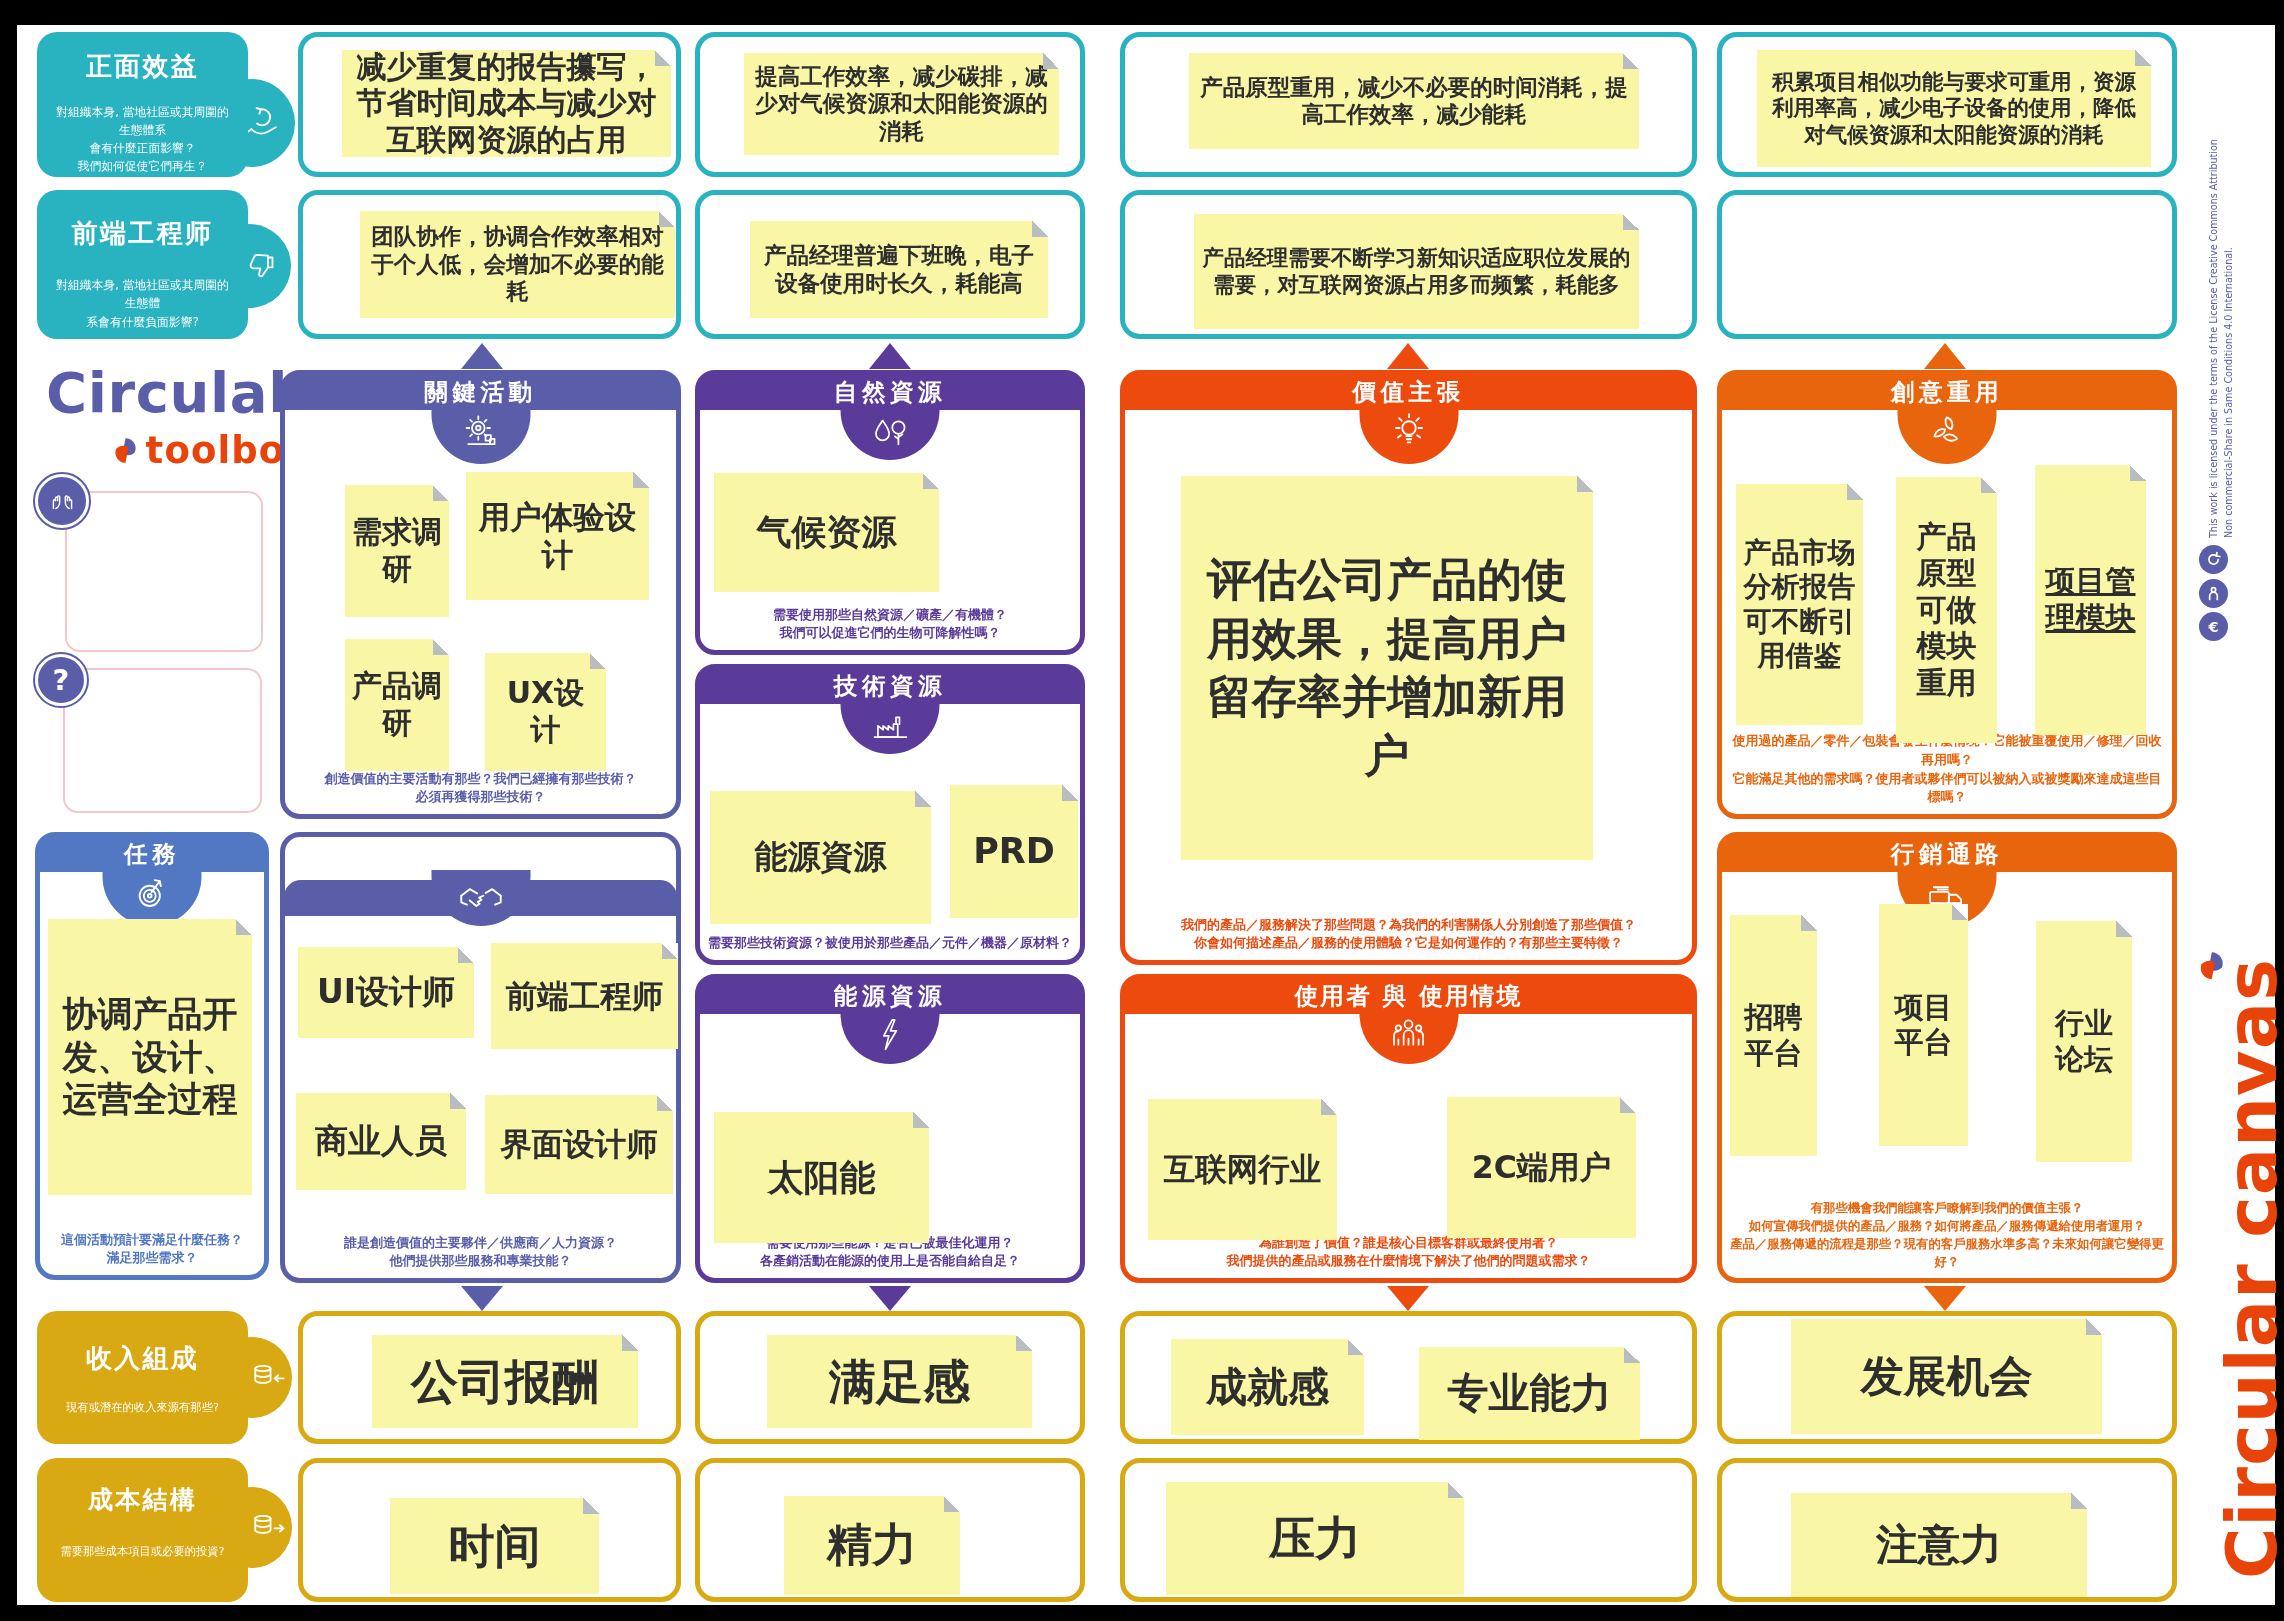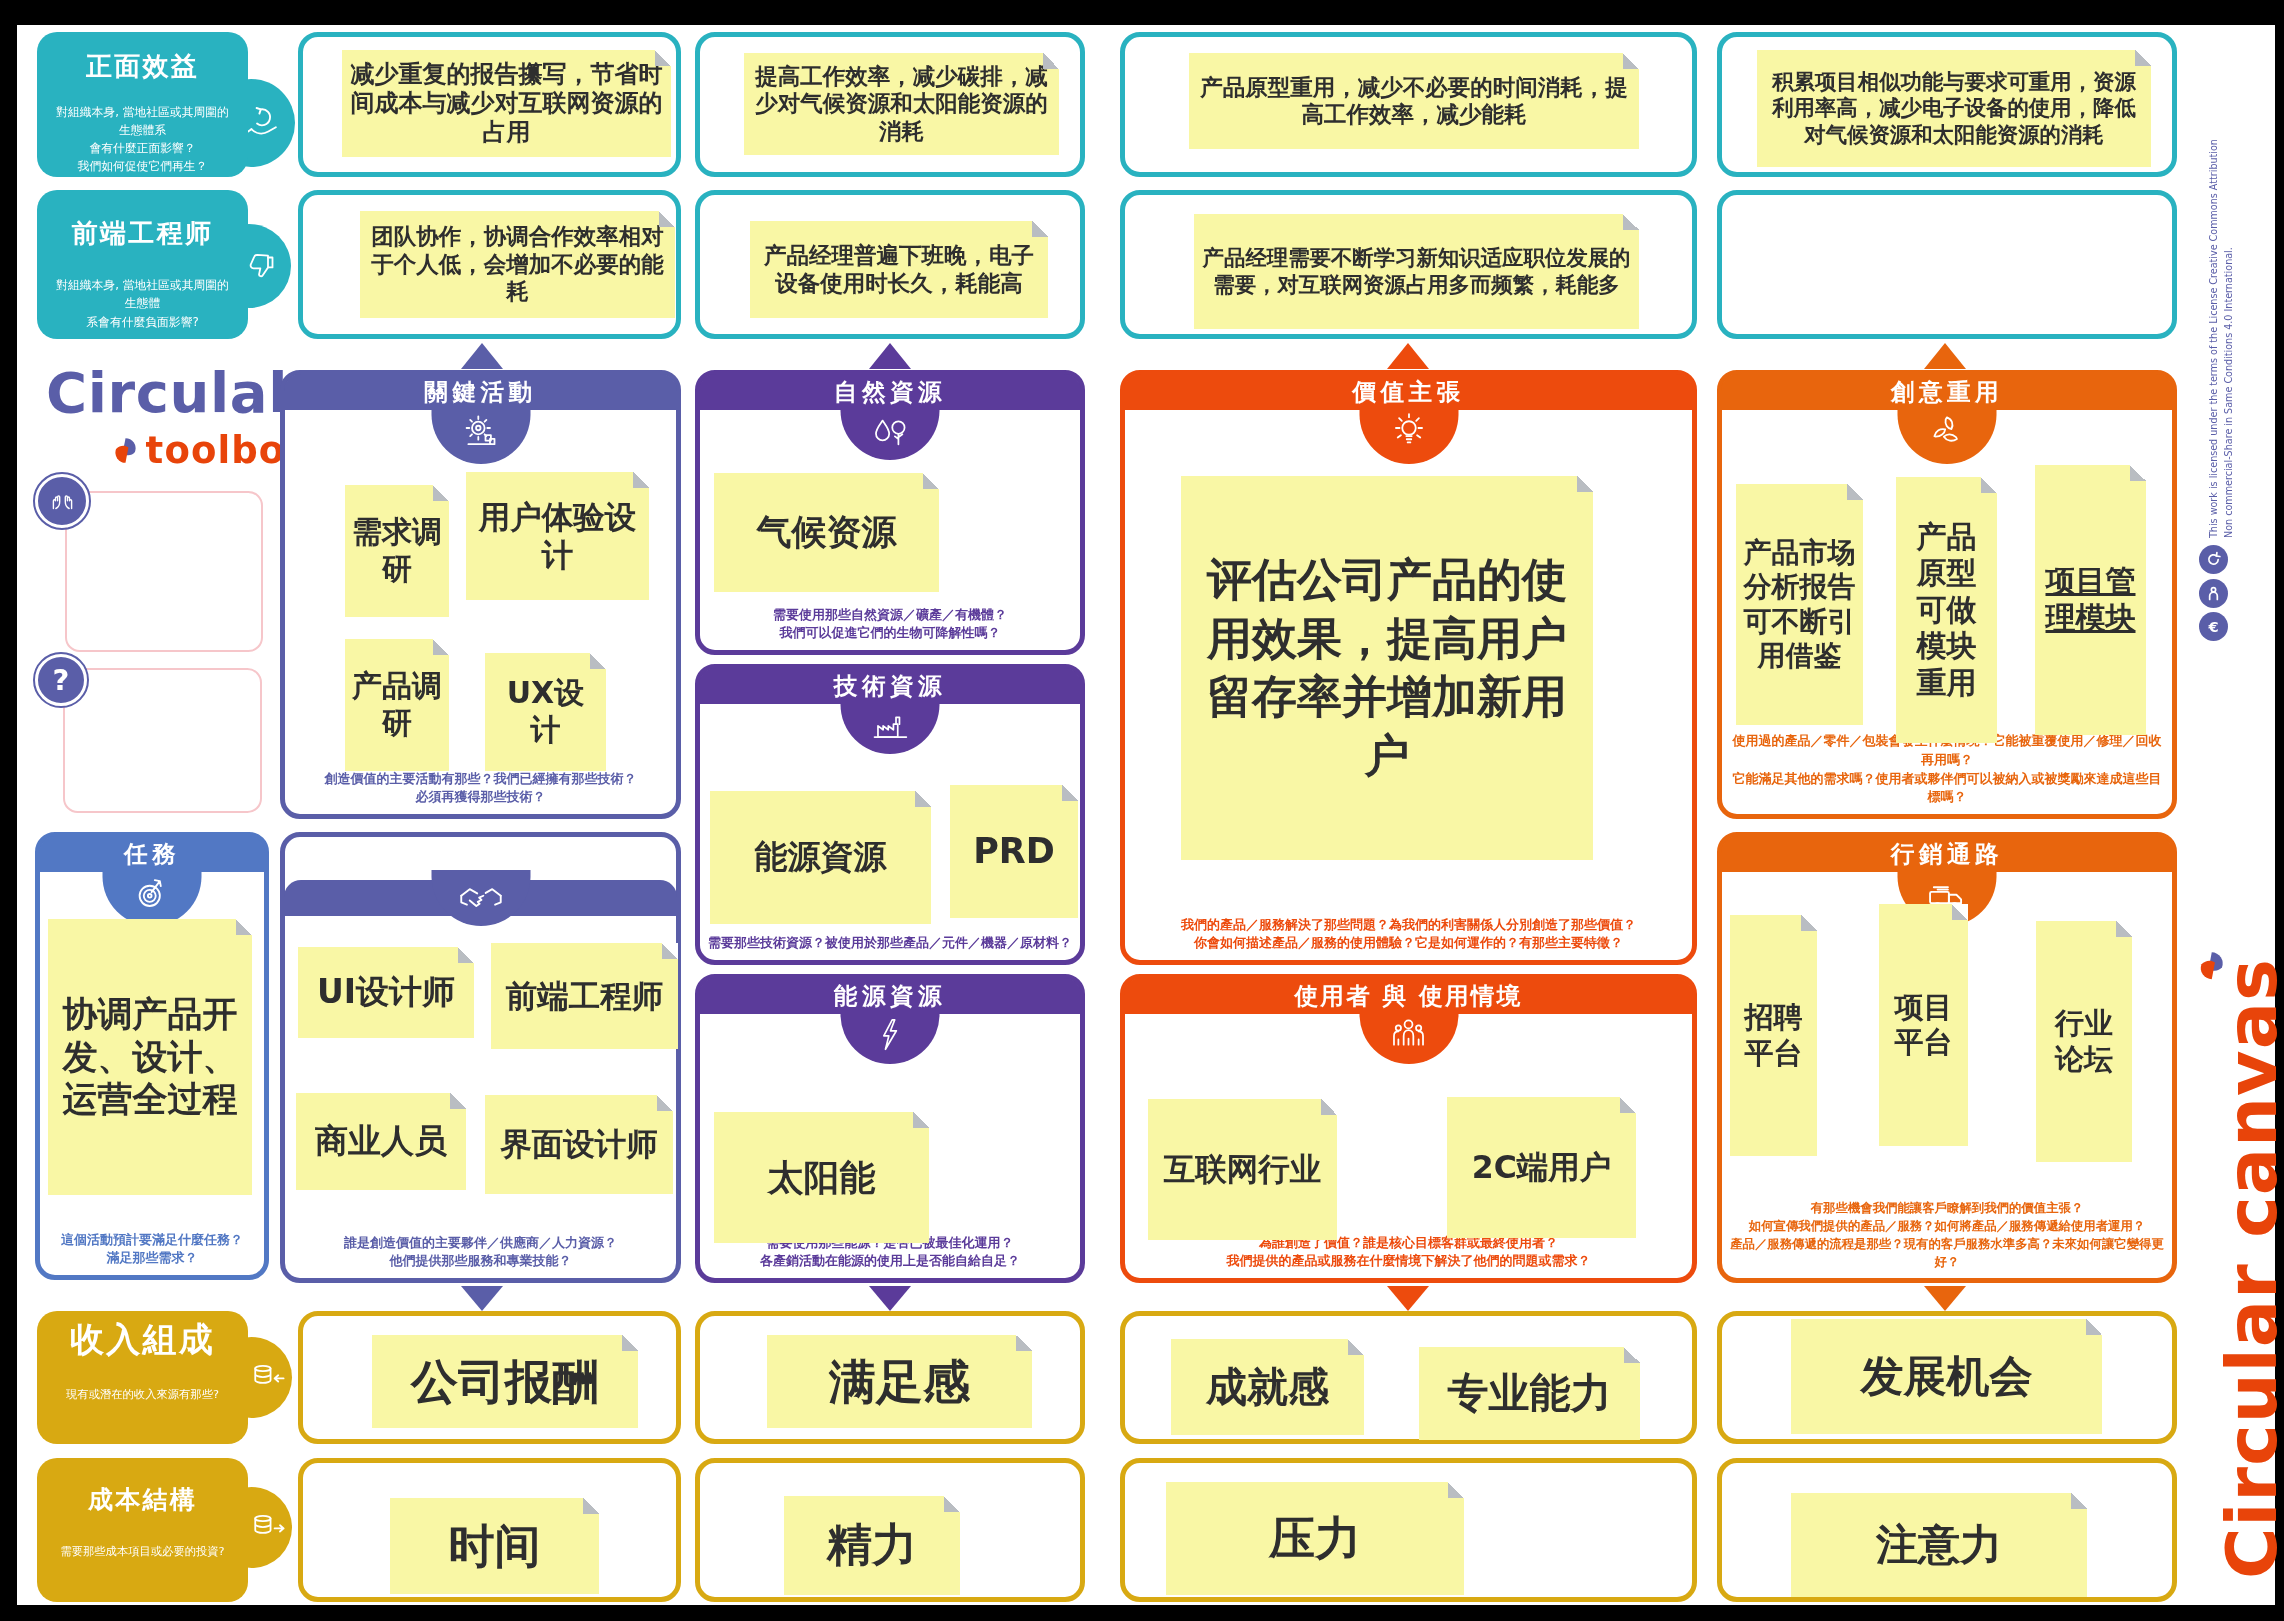--- a/index.html
+++ b/index.html
@@ -114,21 +114,21 @@
             <circle cx="44" cy="54" r="4"></circle>
           <path d="M66 22L48 46M66 22l2 11M66 22l-11-2"></path>
         </svg>
       </span>
     </div>
     <div class="prompt" style="color: rgb(82, 120, 196); white-space: pre-line;">這個活動預計要滿足什麼任務？
 滿足那些需求？</div>
   </div>
 
   <div class="abs sideblk" style="left:37px;top:1311px;width:211px;height:133px;background:#d8a912;">
-    <div class="t" style="font-size:34px;margin-top:6px;">收入組成</div>
+    <div class="t" style="font-size:26px;margin-top:30px;">收入組成</div>
     <div class="q" style="font-size: 11.3px; margin-top: 22.5px; white-space: pre-line;">現有或潛在的收入來源有那些?</div>
   </div>
   <div class="abs bump" style="left:211px;top:1337px;width:81px;height:81px;background:#d8a912;">
     <span>
       <svg width="45" height="45" viewBox="0 0 100 100" fill="none" stroke="#fff" stroke-width="4" stroke-linecap="round" stroke-linejoin="round">
         <ellipse cx="42" cy="30" rx="17" ry="6"></ellipse>
         <path d="M25 30v13c0 3 8 6 17 6s17-3 17-6V30M25 43v13c0 3 8 6 17 6s17-3 17-6V43"></path>
         <path d="M88 52H68M76 45l-8 7 8 7"></path>
       </svg>
     </span>
@@ -150,21 +150,21 @@
 
   <div class="abs cbox teal-b" style="left:298px;top:31.5px;width:383px;height:145px;"></div>
   <div class="abs cbox teal-b" style="left:695px;top:31.5px;width:390px;height:145px;"></div>
   <div class="abs cbox teal-b" style="left:1120px;top:31.5px;width:577px;height:145px;"></div>
   <div class="abs cbox teal-b" style="left:1717px;top:31.5px;width:460px;height:145px;"></div>
   <div class="abs cbox teal-b" style="left:298px;top:190px;width:383px;height:149px;"></div>
   <div class="abs cbox teal-b" style="left:695px;top:190px;width:390px;height:149px;"></div>
   <div class="abs cbox teal-b" style="left:1120px;top:190px;width:577px;height:149px;"></div>
   <div class="abs cbox teal-b" style="left:1717px;top:190px;width:460px;height:149px;"></div>
 
-  <div class="abs note" style="left:342px;top:50px;width:329px;height:107px;font-size:24px;">减少重复的报告攥写，节省时间成本与减少对互联网资源的占用</div>
+  <div class="abs note" style="left:342px;top:50px;width:329px;height:107px;font-size:30px;">减少重复的报告攥写，节省时间成本与减少对互联网资源的占用</div>
   <div class="abs note" style="left:744px;top:53px;width:315px;height:102px;font-size:22.5px;">提高工作效率，减少碳排，减少对气候资源和太阳能资源的消耗</div>
   <div class="abs note" style="left:1189px;top:53px;width:450px;height:96px;font-size:22.5px;">产品原型重用，减少不必要的时间消耗，提高工作效率，减少能耗</div>
   <div class="abs note" style="left:1757px;top:50px;width:394px;height:117px;font-size:21.4px;">积累项目相似功能与要求可重用，资源利用率高，减少电子设备的使用，降低对气候资源和太阳能资源的消耗</div>
   <div class="abs note" style="left:360px;top:211px;width:315px;height:107px;font-size:22.5px;">团队协作，协调合作效率相对于个人低，会增加不必要的能耗</div>
   <div class="abs note" style="left:750px;top:221px;width:298px;height:97px;font-size:22.5px;">产品经理普遍下班晚，电子设备使用时长久，耗能高</div>
   <div class="abs note" style="left:1194px;top:214px;width:445px;height:115px;font-size:21.4px;">产品经理需要不断学习新知识适应职位发展的需要，对互联网资源占用多而频繁，耗能多</div>
 
   <div class="abs arr-up" style="left:461px;top:343px;border-bottom:26px solid #5a5ea8;"></div>
   <div class="abs arr-up" style="left:869px;top:343px;border-bottom:26px solid #5b3b9a;"></div>
   <div class="abs arr-up" style="left:1387px;top:343px;border-bottom:26px solid #ed4b0d;"></div>

